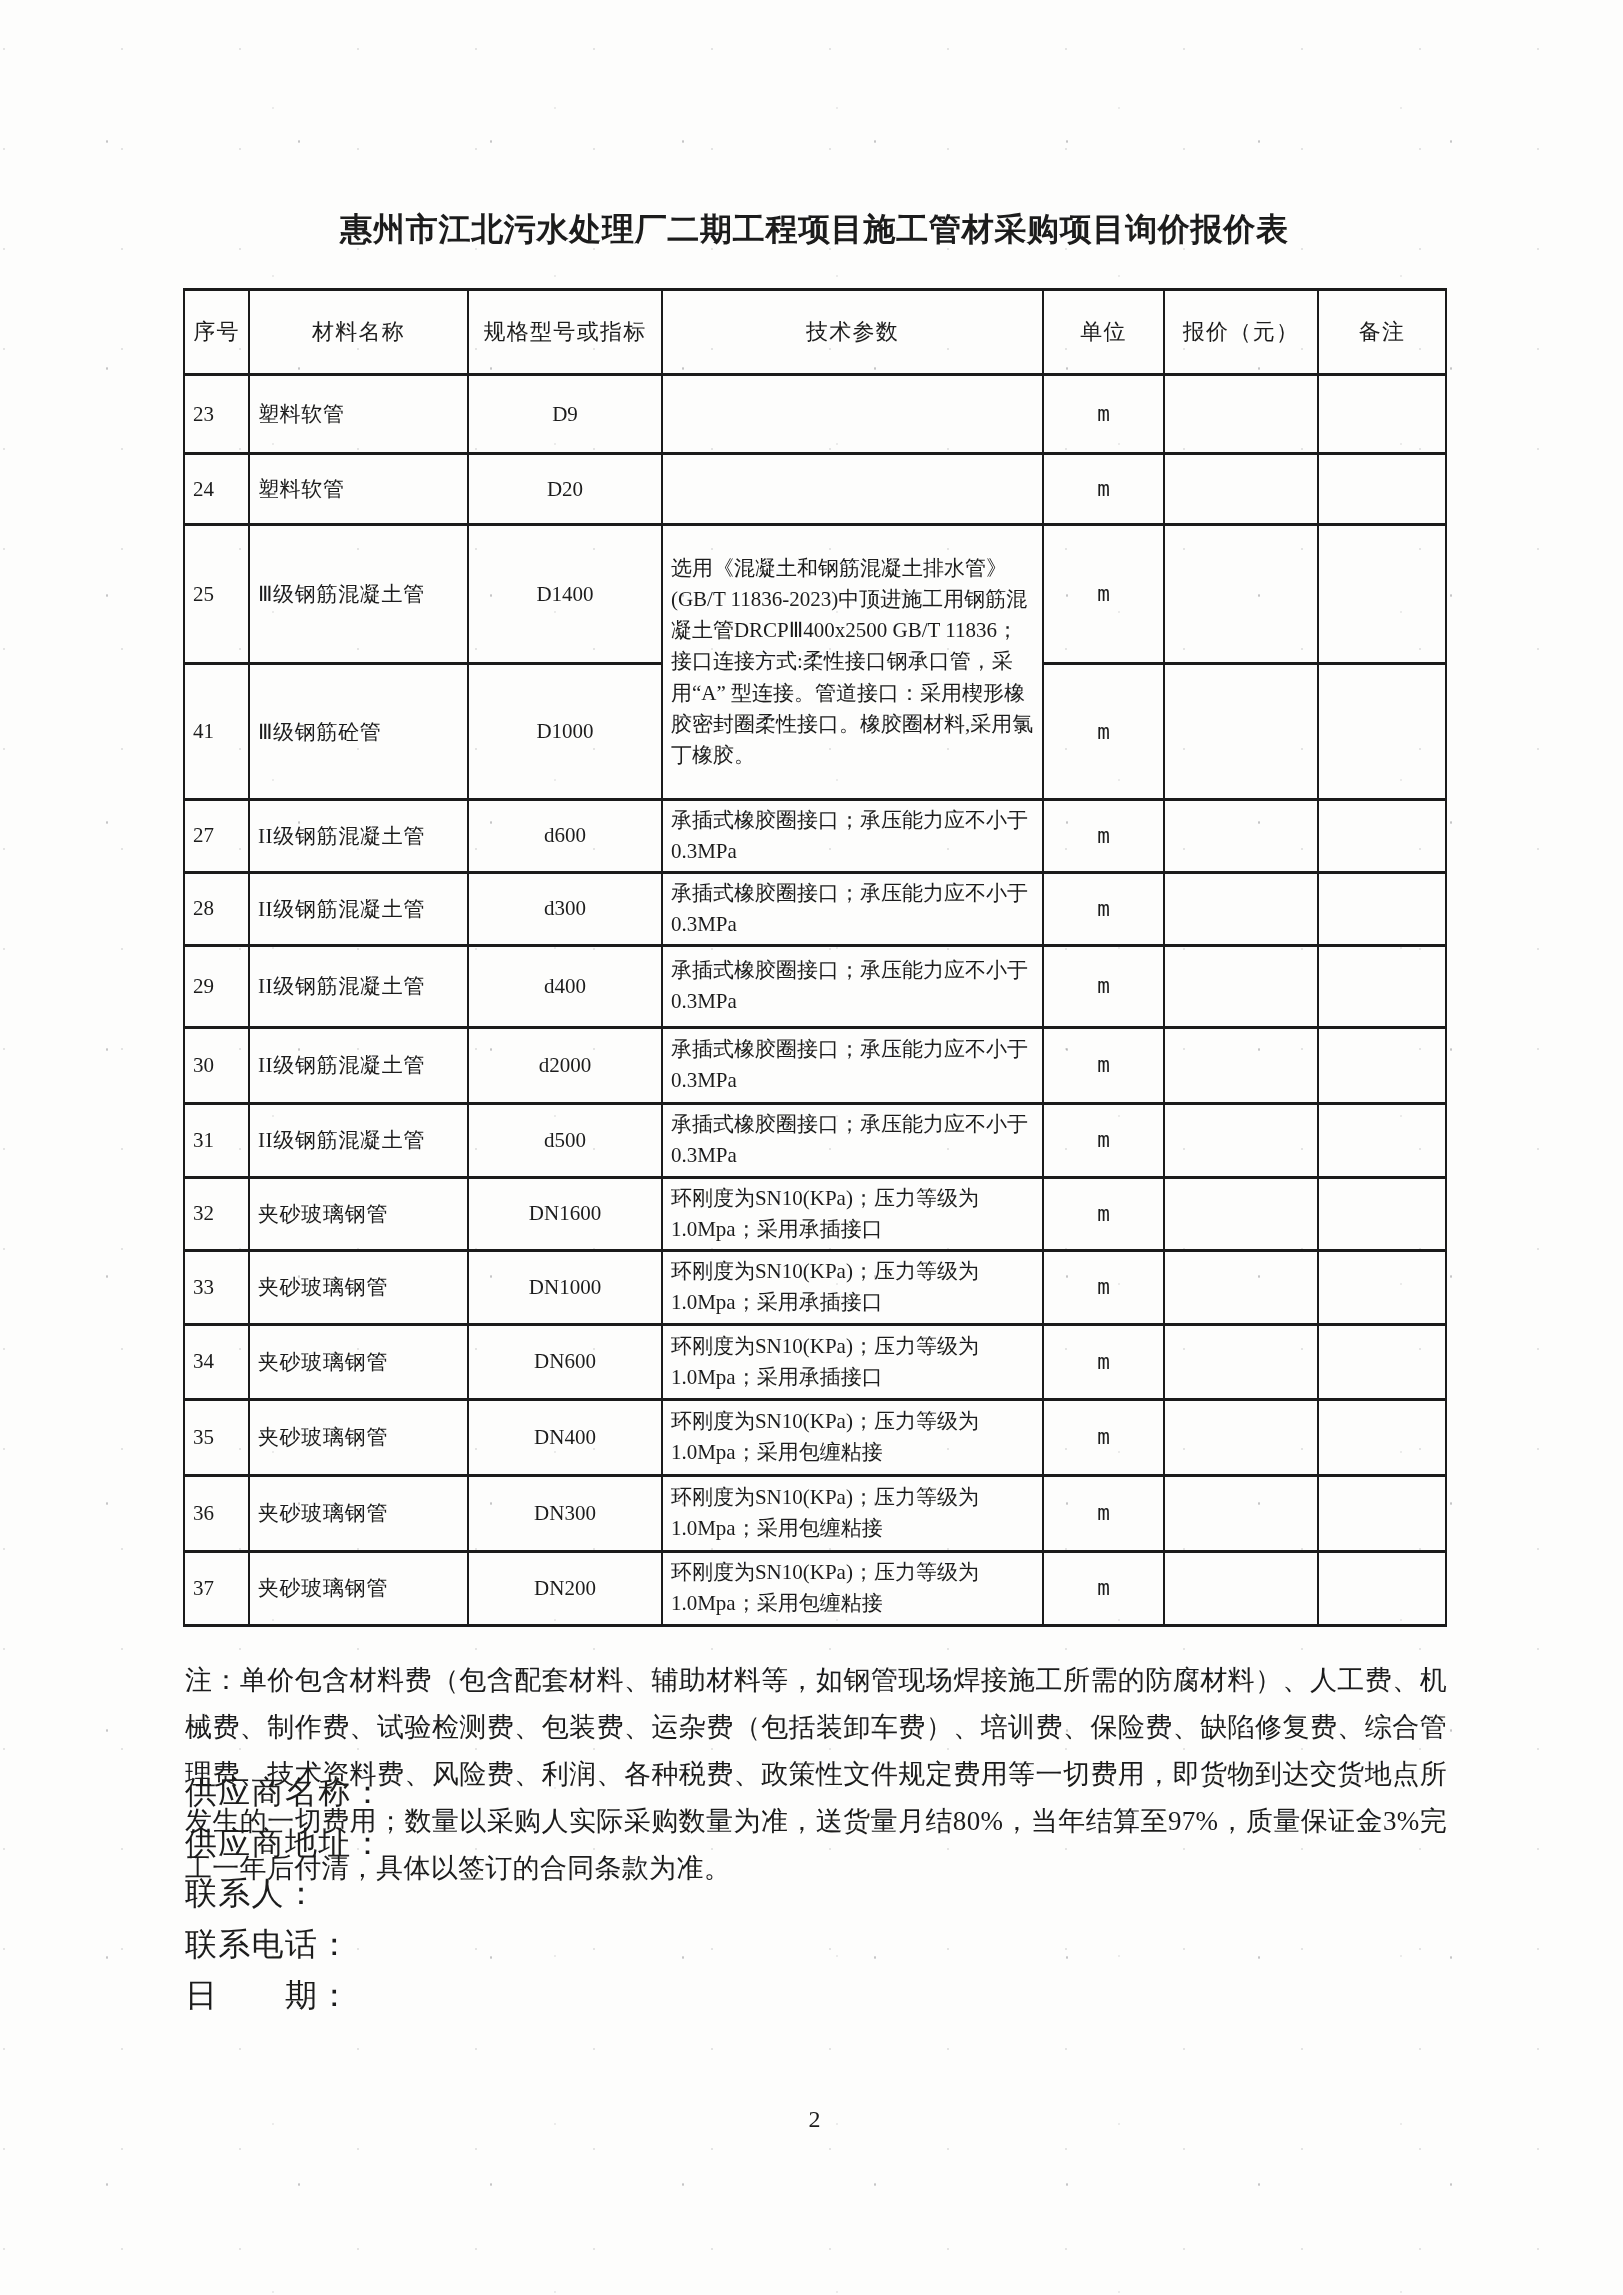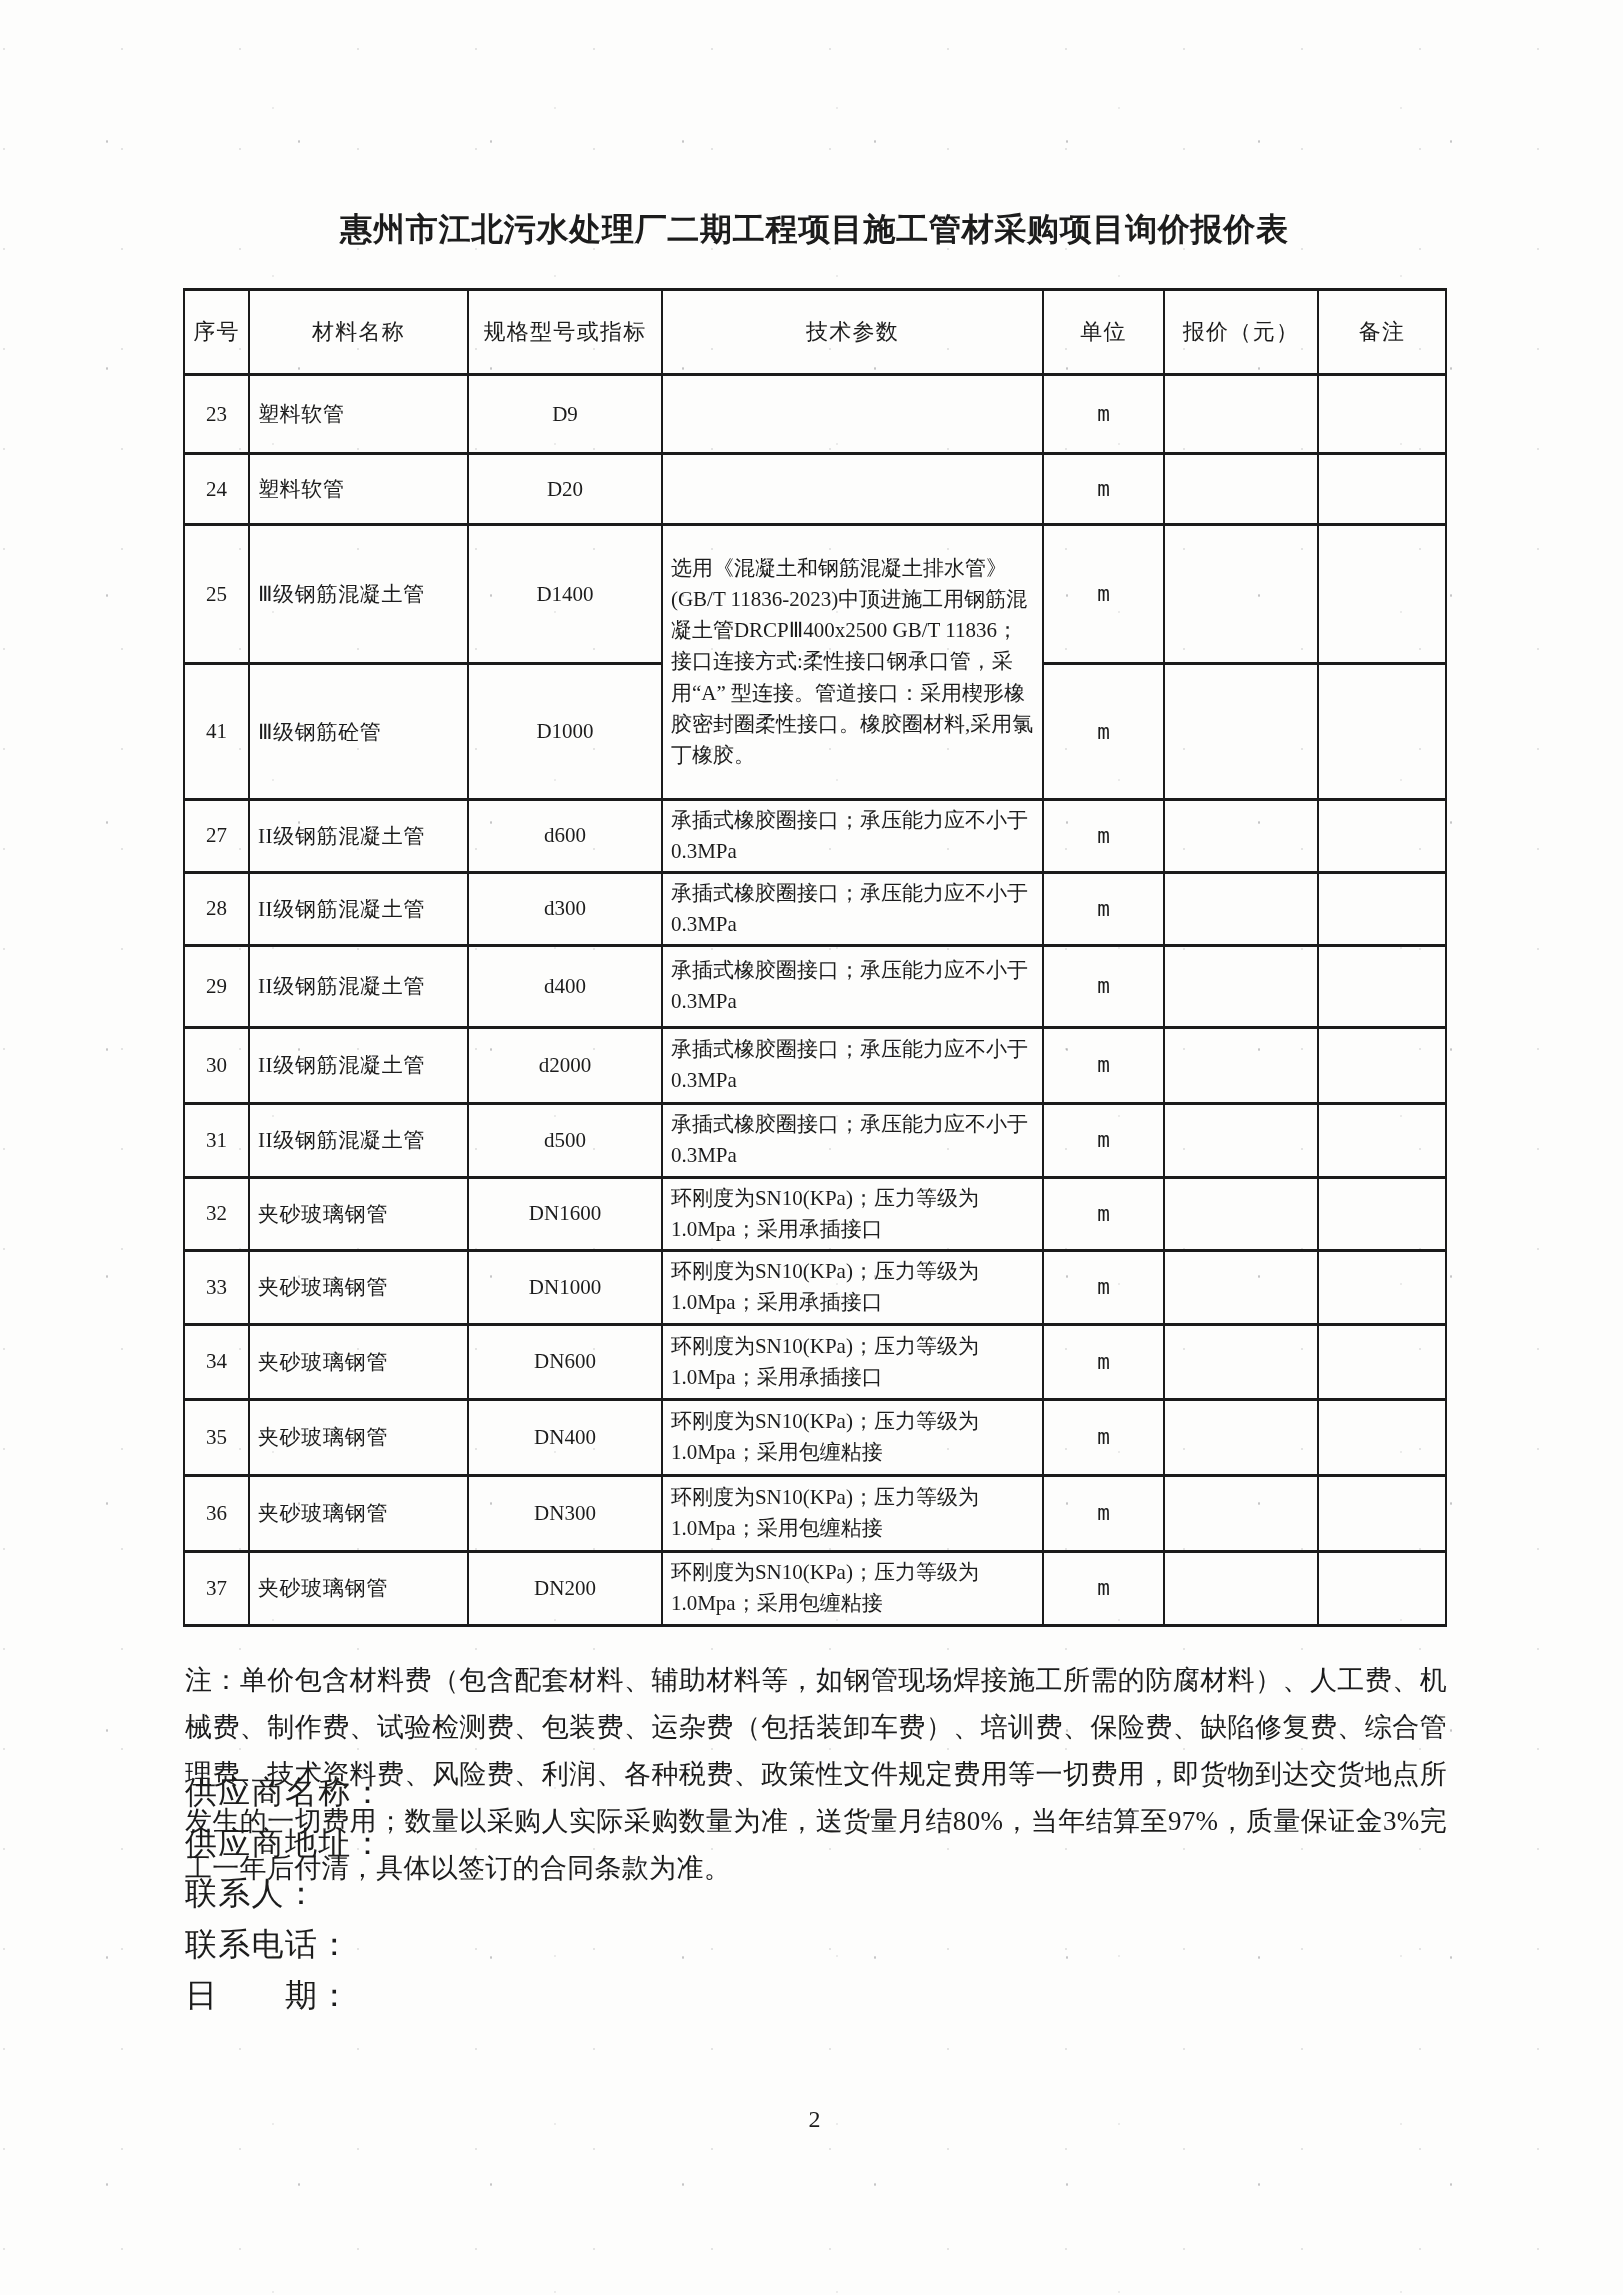--- a/index.html
+++ b/index.html
@@ -61,21 +61,21 @@
     vertical-align:middle;
     overflow:hidden;
   }
   table.quote{border:2.6px solid #161616;}
   table.quote th{
     font-weight:normal;
     font-size:22px;
     text-align:center;
     letter-spacing:1.3px;
   }
-  td.c-no{text-align:center;}
+  td.c-no{text-align:left;}
   td.c-name{text-align:left; letter-spacing:0.7px;}
   td.c-spec{text-align:center;}
   td.c-tech{
     text-align:left;
     font-size:20px;
     line-height:1.48;
     padding:5.2px 6.5px 5.2px 9.2px;
   }
   td.c-tech.merged{vertical-align:middle;}
   td.c-unit{

